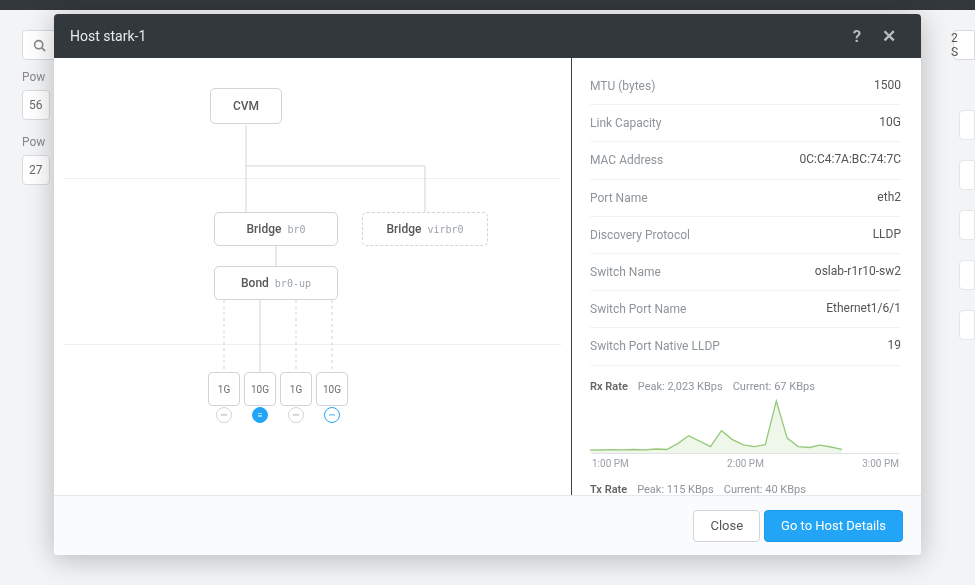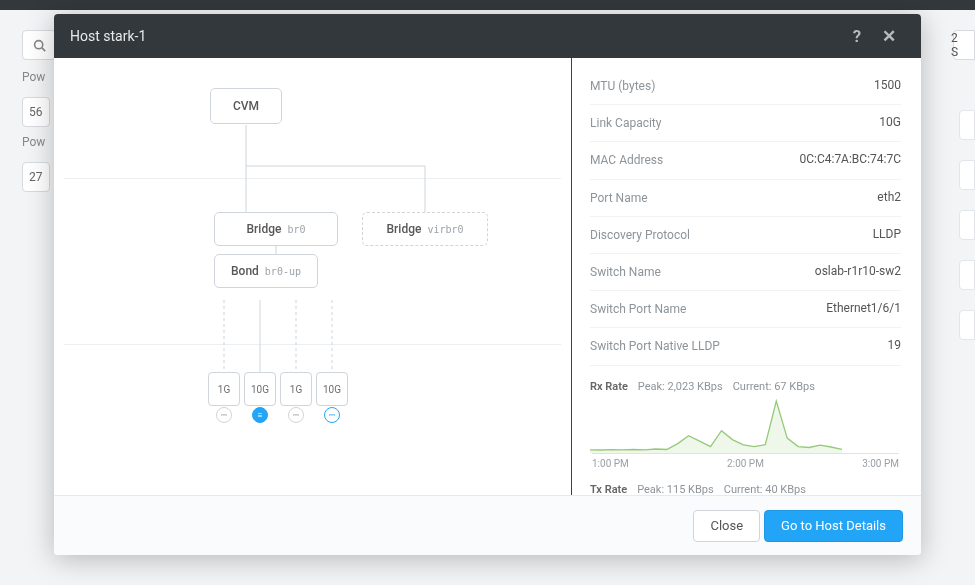--- a/index.html
+++ b/index.html
@@ -2,21 +2,21 @@
 <html><head>
 <meta charset="utf-8">
 <style>
   * { box-sizing: border-box; margin: 0; padding: 0; }
   html, body { width: 975px; height: 585px; overflow: hidden; font-family: -apple-system, BlinkMacSystemFont, "Segoe UI", Roboto, sans-serif; font-size: 13px; color: #555; background: #f2f4f6; }
   .app-bg { position: absolute; inset: 0; }
   .bg-top { position: absolute; top: 0; left: 0; right: 0; height: 10px; background: #33383d; }
   .bg-search { position: absolute; top: 30px; left: 22px; width: 34px; height: 30px; border: 1px solid #d6dadf; border-radius: 4px; background: #fff; display: flex; align-items: center; justify-content: center; color: #888; }
   .bg-pill { position: absolute; top: 30px; right: 0; width: 22px; height: 30px; background: #fff; border: 1px solid #d6dadf; border-radius: 4px 0 0 4px; font-size: 12px; color: #555; display: flex; align-items: center; justify-content: flex-end; padding-right: 16px; }
   .bg-label { position: absolute; left: 22px; font-size: 12px; color: #888; }
-  .bg-box { position: absolute; left: 22px; width: 28px; height: 30px; background: #fff; border: 1px solid #d6dadf; border-radius: 4px; display: flex; align-items: center; padding-left: 6px; font-size: 12px; color: #666; margin-top: 7px; }
+  .bg-box { position: absolute; left: 22px; width: 28px; height: 30px; background: #fff; border: 1px solid #d6dadf; border-radius: 4px; display: flex; align-items: center; padding-left: 6px; font-size: 12px; color: #666; }
   .bg-side-tab { position: absolute; right: 0; width: 16px; height: 30px; background: #fff; border: 1px solid #e2e6ea; border-radius: 4px 0 0 4px; }
   .modal { position: absolute; top: 14px; left: 54px; right: 54px; bottom: 30px; background: #fff; border-radius: 4px; box-shadow: 0 4px 28px rgba(0,0,0,.25); display: flex; flex-direction: column; overflow: hidden; }
   .modal-header { background: #33383d; color: #e7e9eb; height: 44px; display: flex; align-items: center; padding: 0 16px; font-size: 14px; }
   .modal-header .spacer { flex: 1; }
   .modal-header .hicon { width: 32px; text-align: center; color: #b7bcc0; cursor: pointer; font-size: 17px; font-weight: 600; }
   .modal-body { flex: 1; display: flex; overflow: hidden; }
   .diagram-pane { flex: 1; position: relative; }
   .divider-h { position: absolute; left: 10px; right: 10px; height: 1px; background: #eceff1; }
   .node { position: absolute; border: 1px solid #cfd5da; border-radius: 5px; background: #fff; display: flex; align-items: center; justify-content: center; gap: 6px; font-size: 12px; }
   .node.dashed { border-style: dashed; }
@@ -94,21 +94,21 @@
         <span class="lab">CVM</span>
       </div>
       <div class="node" style="left:160px; top:154px; width:124px; height:34px">
         <span class="lab">Bridge</span>
         <span class="sub">br0</span>
       </div>
       <div class="node dashed" style="left:308px; top:154px; width:126px; height:34px">
         <span class="lab">Bridge</span>
         <span class="sub">virbr0</span>
       </div>
-      <div class="node" style="left:160px; top:196px; width:104px; height:34px">
+      <div class="node" style="left:160px; top:208px; width:124px; height:34px">
         <span class="lab">Bond</span>
         <span class="sub">br0-up</span>
       </div>
 
       <div class="ports">
         <div class="port">
           <span>1G</span>
           <span class="dot-icon">⎓</span>
         </div>
         <div class="port">

